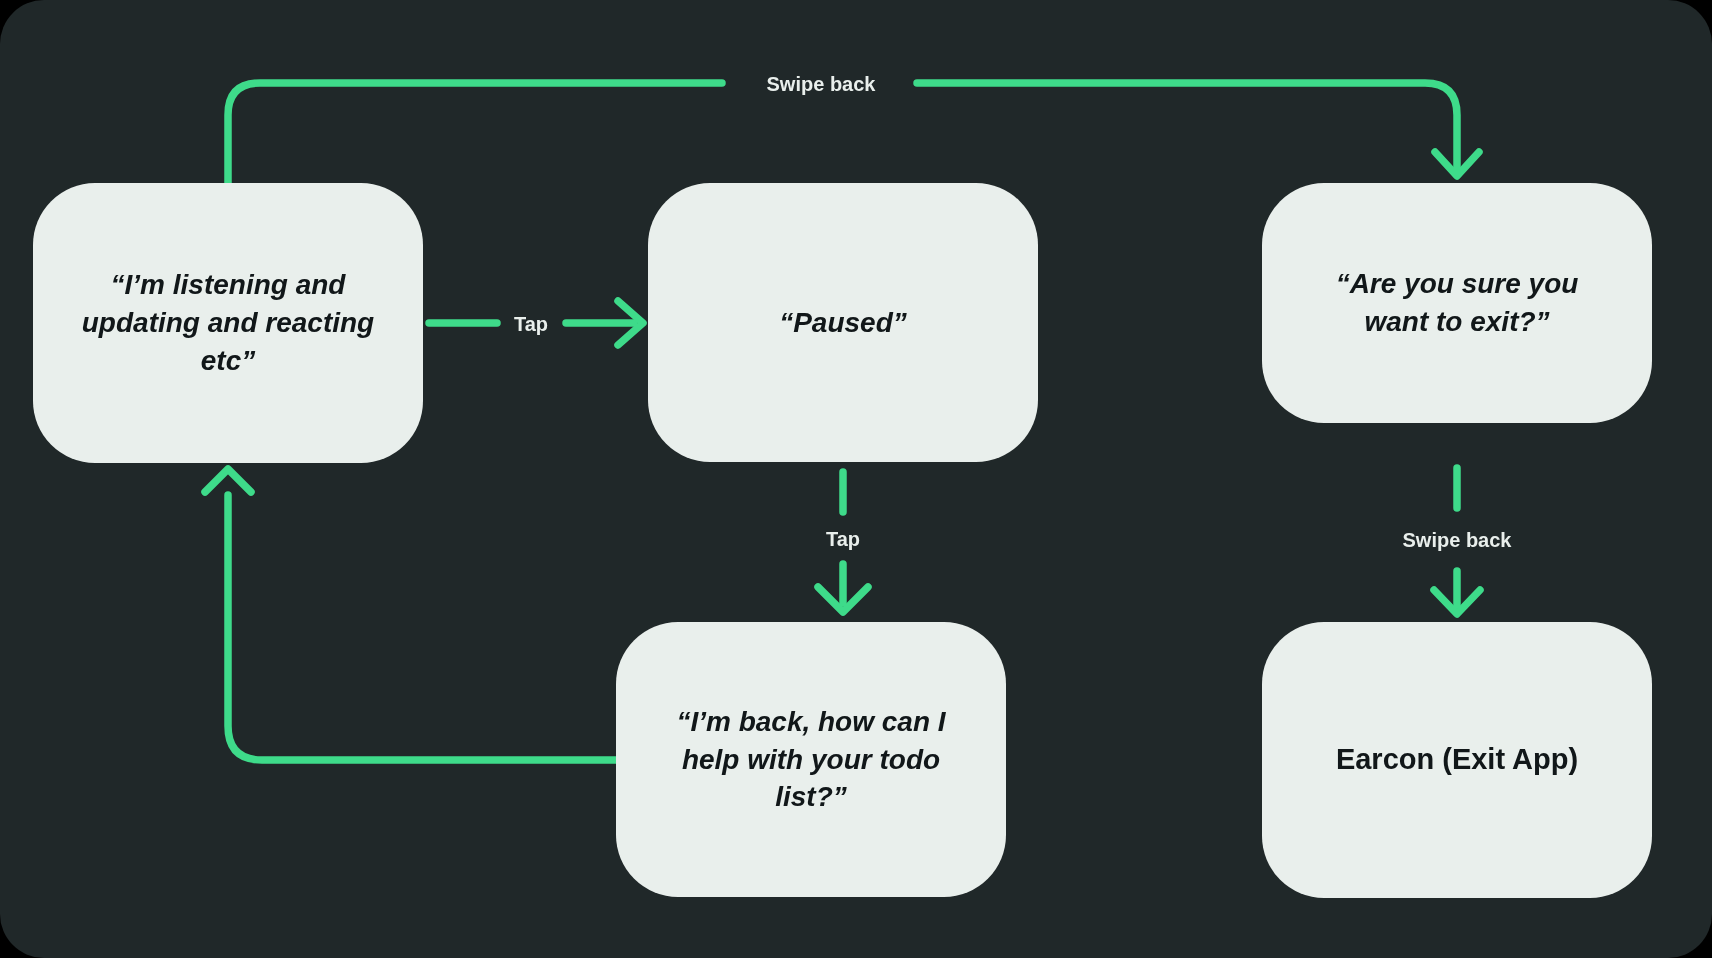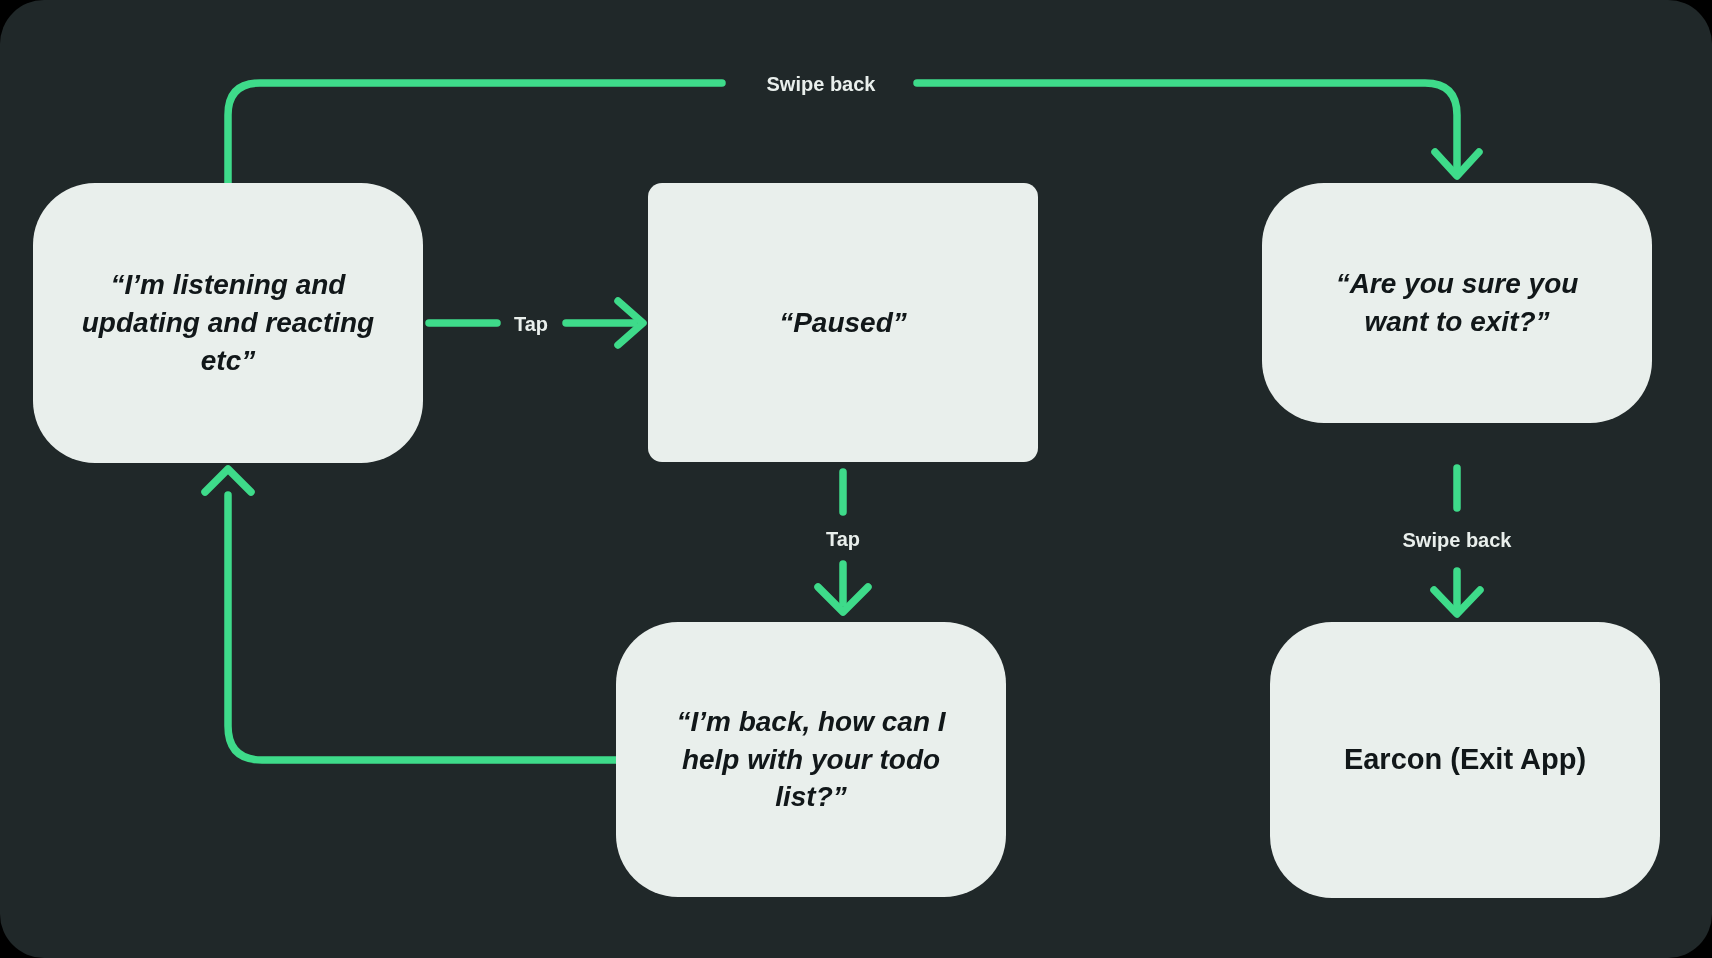--- a/index.html
+++ b/index.html
@@ -53,24 +53,24 @@
     text-align: center;
     color: var(--node-text);
     font-size: 28px;
     font-weight: bold;
     font-style: italic;
     line-height: 1.35;
     padding: 0 48px;
   }
   .node.plain { font-style: normal; font-size: 29px; }
   .node-listening   { left: 33px;   top: 183px; width: 390px; height: 280px; }
-  .node-paused      { left: 648px;  top: 183px; width: 390px; height: 279px; border-radius: 14px; }
+  .node-paused      { left: 648px;  top: 183px; width: 390px; height: 279px; }
   .node-exit-confirm{ left: 1262px; top: 183px; width: 390px; height: 240px; }
   .node-back-todo   { left: 616px;  top: 622px; width: 390px; height: 275px; }
-  .node-earcon      { left: 1262px; top: 622px; width: 390px; height: 276px; margin-left: 8px; }
+  .node-earcon      { left: 1262px; top: 622px; width: 390px; height: 276px; }
   .edge-label {
     position: absolute;
     transform: translate(-50%, -50%);
     color: var(--edge-label-text);
     font-size: 20px;
     font-weight: bold;
     white-space: nowrap;
   }
   .lbl-swipe-back-top   { left: 821px;  top: 84px;  }
   .lbl-tap-right        { left: 531px;  top: 324px; }

